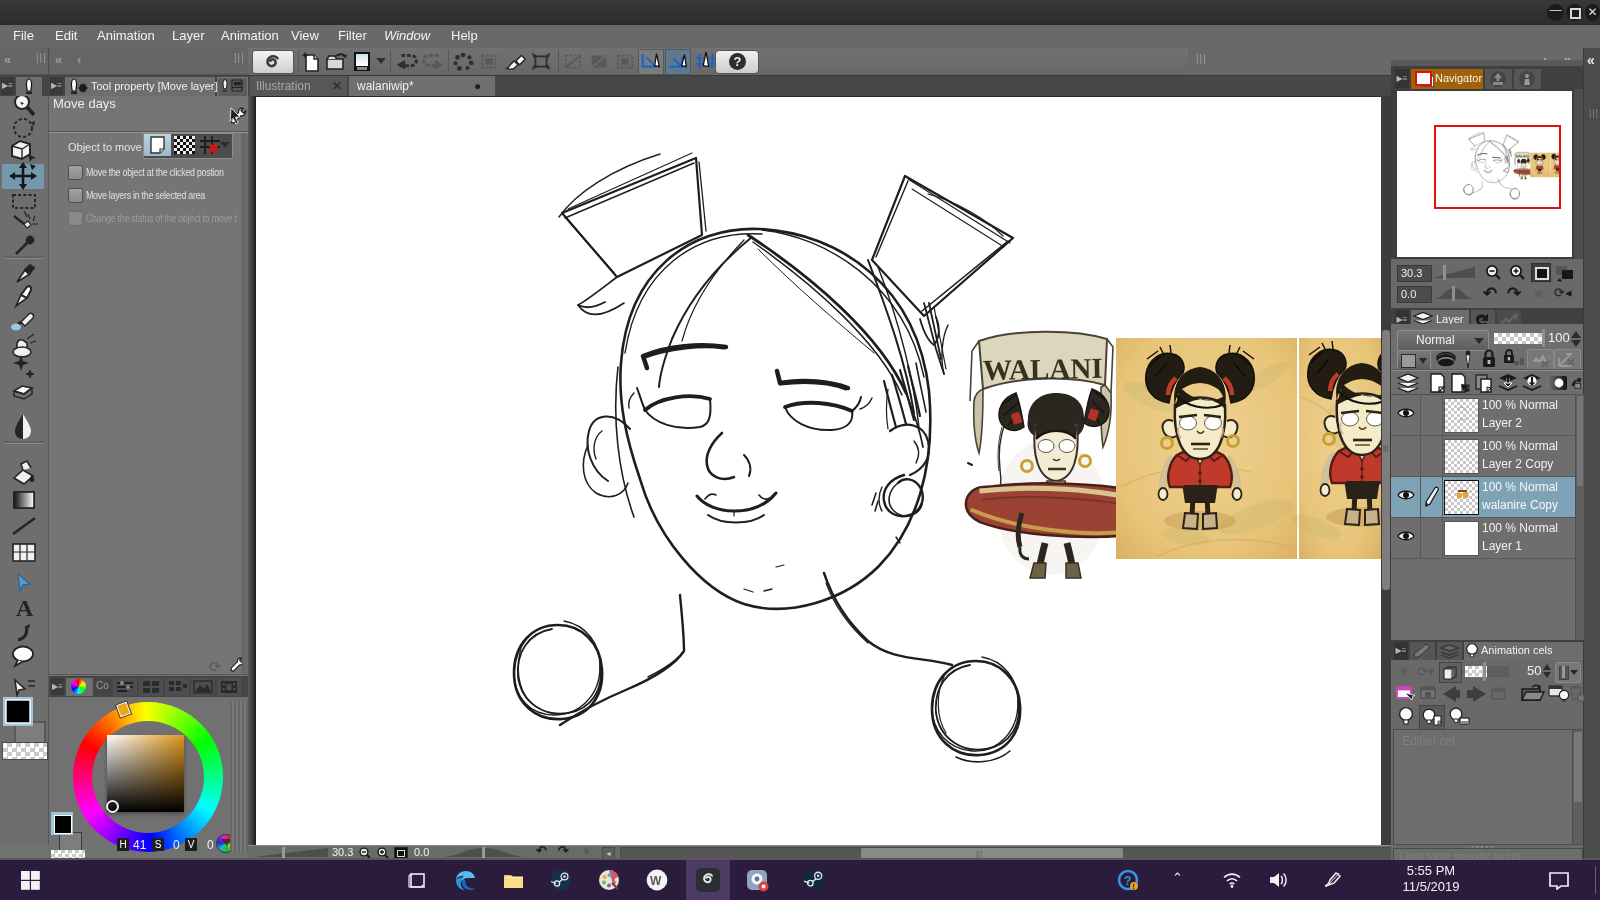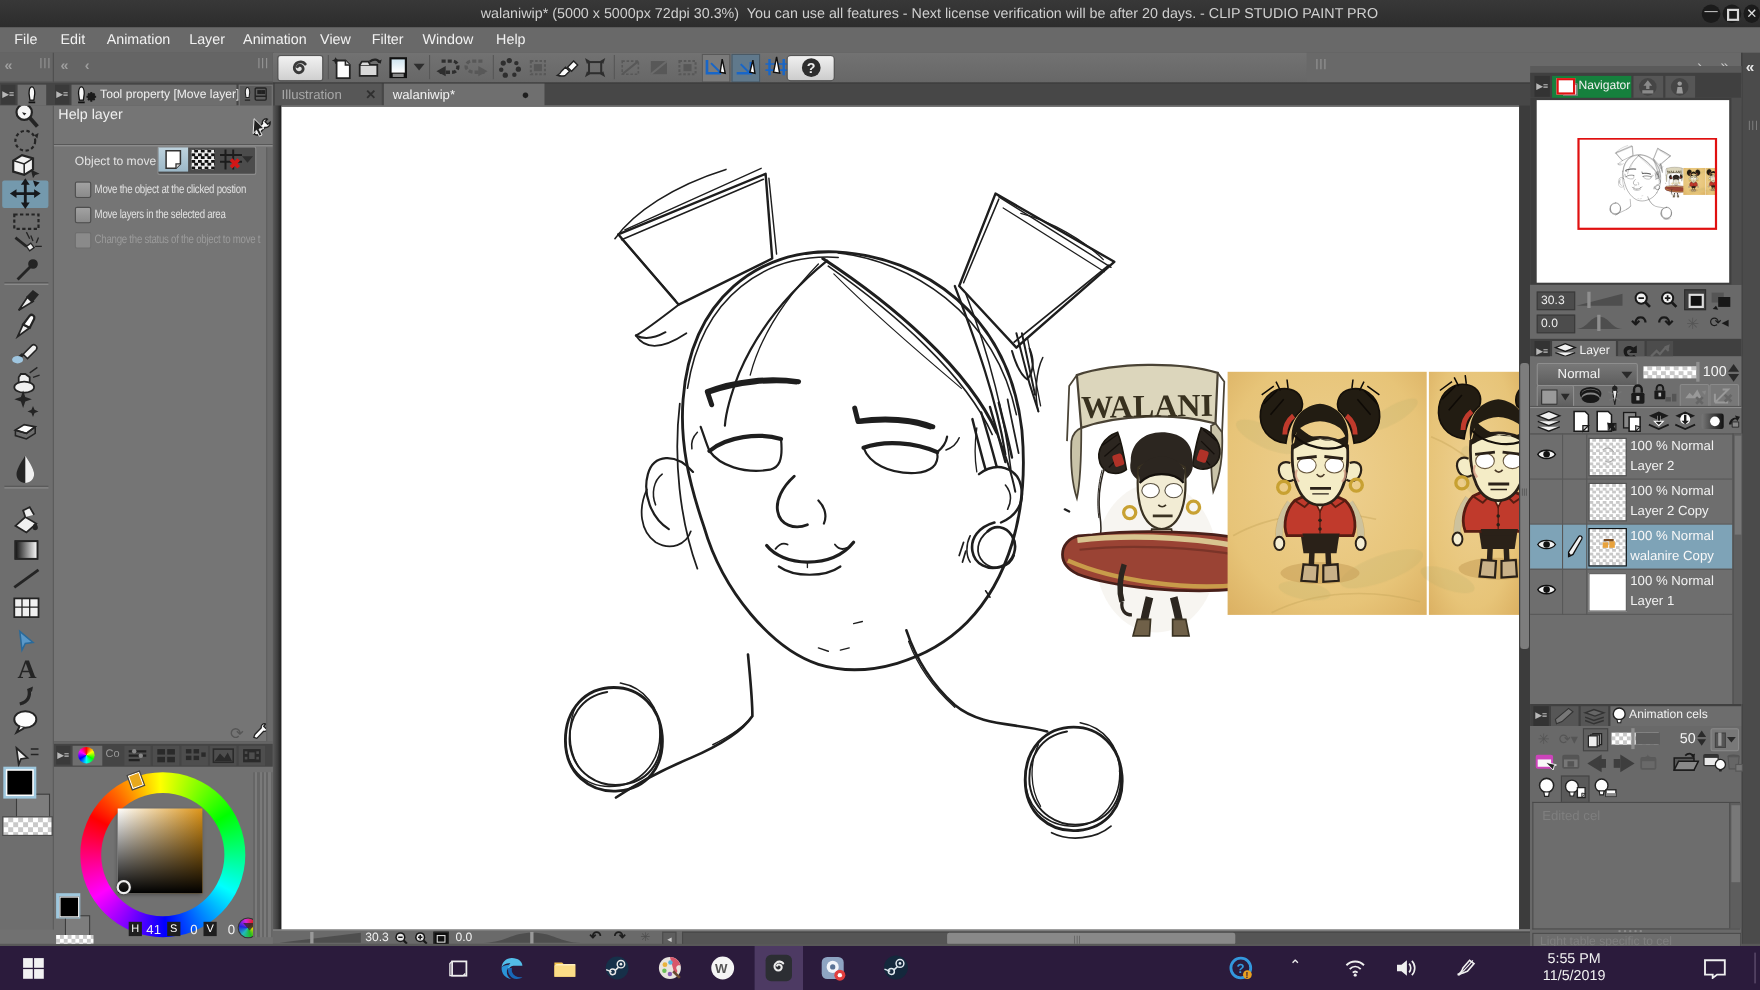--- a/index.html
+++ b/index.html
@@ -7,38 +7,37 @@
   .abs{position:absolute;}
   #stage{position:relative;width:1600px;height:900px;background:#717171;overflow:hidden;}
   .ck{background:repeating-conic-gradient(#c9c9c9 0 25%,#fff 0 50%);background-size:8px 8px;}
   .ckd{background:repeating-conic-gradient(#111 0 25%,#eee 0 50%);background-size:6px 6px;}
 </style>
 </head>
 <body>
 <div id="stage">
 
   <div class="abs" style="left:0;top:0;width:1600px;height:25px;background:linear-gradient(#383838,#2c2c2c);color:#cfcfcf;font-size:13px;">
-    <div class="abs" style="left:437px;top:4px;width:760px;text-align:center;white-space:nowrap;">walaniwip* (5000 x 5000px 72dpi 30.3%)&nbsp; You can use all features - Next license verification will be after 20 days. - CLIP STUDIO PAINT PRO</div>
 
     <div class="abs" style="left:1547px;top:4px;width:17px;height:17px;border-radius:50%;background:#1b1b1b;color:#dcdcdc;text-align:center;line-height:13px;font-size:12px;">—</div>
     <div class="abs" style="left:1566px;top:4px;width:17px;height:17px;border-radius:50%;background:#1b1b1b;">
         <div class="abs" style="left:4px;top:4px;width:7px;height:7px;border:2px solid #d8d8d8;"></div>
       </div>
     <div class="abs" style="left:1585px;top:4px;width:15px;height:17px;border-radius:50%;background:#1b1b1b;color:#e0e0e0;text-align:center;line-height:16px;font-size:12px;">✕</div>
   </div>
 
   <div class="abs" style="left:0;top:25px;width:1600px;height:23px;background:#696969;border-bottom:1px solid #4a4a4a;color:#f2f2f2;font-size:13px;">
     <span class="abs" style="left:13px;top:3px;">File</span>
     <span class="abs" style="left:55px;top:3px;">Edit</span>
     <span class="abs" style="left:97px;top:3px;">Animation</span>
     <span class="abs" style="left:172px;top:3px;">Layer</span>
     <span class="abs" style="left:221px;top:3px;">Animation</span>
     <span class="abs" style="left:291px;top:3px;">View</span>
     <span class="abs" style="left:338px;top:3px;">Filter</span>
-    <span class="abs" style="left:384px;top:3px;">Window</span>
+    <span class="abs" style="left:384px;top:3px;font-style:italic;">Window</span>
     <span class="abs" style="left:451px;top:3px;">Help</span>
   </div>
 
   <div class="abs" style="left:0;top:48px;width:1600px;height:27px;background:#686868;"></div>
 
   <div class="abs" style="left:0;top:48px;width:48px;height:26px;background:#656565;border-right:1px solid #4d4d4d;border-bottom:1px solid #555;color:#9f9f9f;">
     <span class="abs" style="left:4px;top:4px;font-size:13px;font-weight:bold;">«</span>
     <span class="abs" style="left:36px;top:4px;font-size:10px;letter-spacing:1px;">|||</span>
   </div>
 
@@ -325,21 +324,21 @@
 
       <rect x="15" y="626" width="30" height="28" fill="#7d7d7d" stroke="#3c3c3c"></rect>
       <rect x="3" y="601" width="30" height="29" fill="#9ec7dd"></rect>
       <rect x="6" y="604" width="24" height="23" fill="#000" stroke="#fff" stroke-width="1.4"></rect>
     </svg>
     <div class="abs ck" style="left:2px;top:646px;width:44px;height:16px;border:1px solid #4c4c4c;background-size:9px 9px;"></div>
   </div>
 
   <div class="abs" style="left:49px;top:96px;width:199px;height:749px;background:#757575;" id="toolprop">
 
-    <div class="abs" style="left:4px;top:0px;width:80px;color:#efefef;font-size:13px;">Help layer</div>
+    <div class="abs" style="left:4px;top:0px;width:80px;color:#efefef;font-size:13px;">Move days</div>
     <svg class="abs" style="left:180px;top:10px;" width="18" height="20" viewBox="0 0 18 20">
         <path d="M13 2c-2 0-4 2-3.4 4.2L3 13l-1 3 3 1 7-7.2C14.5 10.4 17 8 16.6 5l-2.2 2-2.4-2.4 2-2.2z" fill="#fdfdfd" stroke="#222" stroke-width="1.3"></path>
       </svg>
     <div class="abs" style="left:0;top:35px;width:199px;height:1px;background:#565656;"></div>
     <div class="abs" style="left:0;top:36px;width:199px;height:1px;background:#949494;"></div>
 
     <div class="abs" style="left:19px;top:45px;color:#e3e3e3;font-size:11px;">Object to move</div>
     <div class="abs" style="left:94px;top:37px;width:88px;height:24px;background:#4c4c4c;border:1px solid #8c8c8c;border-radius:2px;">
       <div class="abs" style="left:0px;top:0px;width:27px;height:22px;background:linear-gradient(#bed3de,#9cb8c8);">
         <svg width="27" height="22" viewBox="0 0 27 22">
@@ -697,21 +696,21 @@
       <div class="abs" style="left:355px;top:1px;color:#5e5e5e;font-size:8px;">|||</div>
     </div>
   </div>
   <div class="abs" style="left:0;top:858px;width:1600px;height:2px;background:#585858;"></div>
 
   <div class="abs" style="left:1391px;top:60px;width:192px;height:800px;background:#6e6e6e;" id="rightpanels">
 
     <div class="abs" style="left:0;top:0;width:192px;height:6px;background:#5a5a5a;"></div>
     <div class="abs" style="left:0;top:6px;width:192px;height:23px;background:#404040;">
       <div class="abs" style="left:4px;top:3px;width:14px;height:19px;background:#333;color:#b8b8b8;font-size:8px;line-height:19px;text-align:center;">▶≡</div>
-      <div class="abs" style="left:20px;top:3px;width:72px;height:20px;background:#15803d;">
+      <div class="abs" style="left:20px;top:3px;width:72px;height:20px;background:#a16207;">
         <div class="abs" style="left:10px;top:7px;width:11px;height:9px;background:#fff;border:1px solid #555;"></div>
         <div class="abs" style="left:4px;top:2px;width:13px;height:11px;background:#fff;border:2px solid #e01010;"></div>
         <span class="abs" style="left:24px;top:3px;color:#f2f2f2;font-size:11px;">Navigator</span>
       </div>
       <div class="abs" style="left:94px;top:3px;width:27px;height:20px;background:#565656;"><svg width="27" height="20" viewBox="0 0 27 20">
             <circle cx="13" cy="10" r="8" fill="#454545"></circle>
             <path d="M13 4l4 5h-2.5v3h-3V9H9z" fill="#8a8a8a"></path>
             <rect x="8" y="13" width="10" height="3" fill="#8a8a8a"></rect>
           </svg></div>
       <div class="abs" style="left:123px;top:3px;width:27px;height:20px;background:#565656;"><svg width="27" height="20" viewBox="0 0 27 20">

